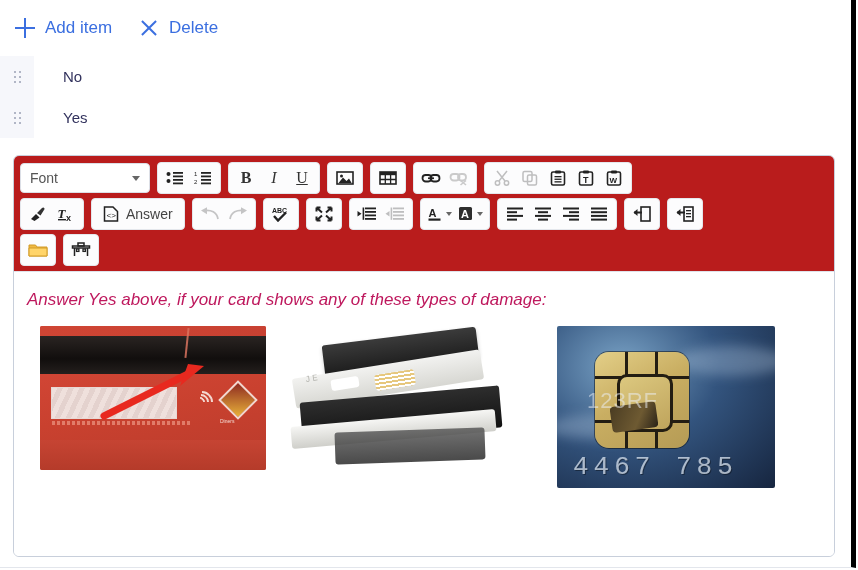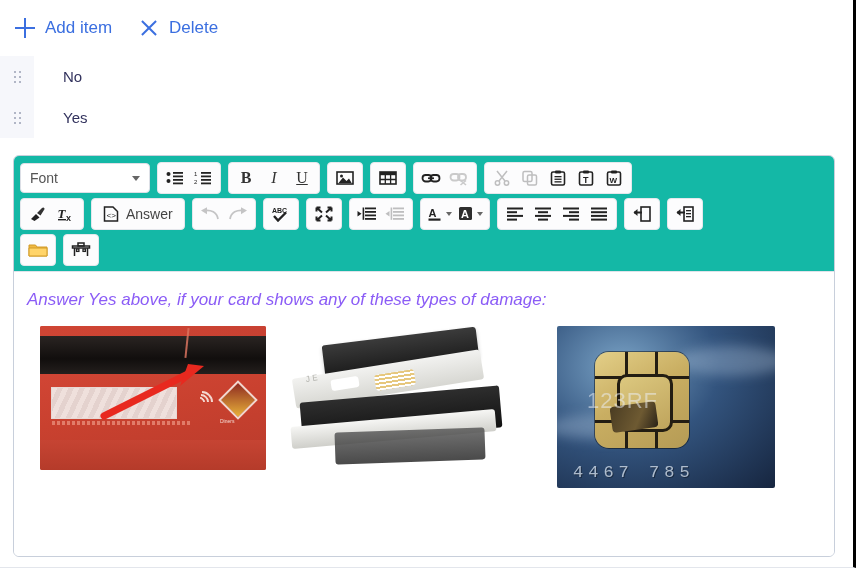--- a/index.html
+++ b/index.html
@@ -14,21 +14,21 @@
     font-size: 14px;
     color: #32325d;
     overflow: hidden;
     position: relative;
   }
   .page-frame {
     position: absolute;
     left: 0; top: 0;
     width: 856px;
     height: 568px;
-    border-right: 3px solid #000000;
+    border-right: 5px solid #000000;
     border-bottom: 1px solid #e3e6ec;
     box-sizing: border-box;
     background: #fff;
   }
 
   
   .actions-bar {
     position: absolute;
     left: 0; top: 0;
     height: 56px;
@@ -118,21 +118,21 @@
     top: 155px;
     width: 822px;
     height: 402px;
     border: 1px solid #c8cfdb;
     border-radius: 6px;
     box-sizing: border-box;
     background: #fff;
     overflow: hidden;
   }
   .editor-toolbar {
-    background: #14b8a6;
+    background: #b91c1c;
     border-bottom: 1px solid #dfe3ea;
     padding: 6px 6px 4px 6px;
   }
   .tb-row {
     display: flex;
     align-items: center;
     flex-wrap: nowrap;
     margin-bottom: 4px;
   }
   .tb-row:last-child { margin-bottom: 1px; }
@@ -207,21 +207,21 @@
 
   
   .editor-body {
     padding: 18px 0 0 0;
     height: 100%;
     background: #fff;
   }
   .content-text {
     font-style: italic;
     font-size: 17px;
-    color: #8b5cf6;
+    color: #be185d;
     padding: 0 0 16px 13px;
     font-family: "Liberation Sans", sans-serif;
   }
   .img-row {
     display: flex;
     align-items: flex-start;
     padding-left: 13px;
     gap: 0;
   }
 
@@ -403,21 +403,21 @@
     position: absolute;
     left: 30px; top: 62px;
     font-size: 22px;
     color: rgba(235,240,248,.52);
     font-family: Liberation Sans, sans-serif;
     letter-spacing: 1px;
   }
   .pic3 .embossed {
     position: absolute;
     left: 16px; bottom: 6px;
-    font-size: 17px;
+    font-size: 26px;
     letter-spacing: 5px;
     color: rgba(226,236,247,.72);
     font-family: "Liberation Mono", monospace;
     text-shadow: 1px 1px 0 rgba(0,0,0,.35);
     white-space: nowrap;
   }
 </style>
 </head>
 <body>
 

